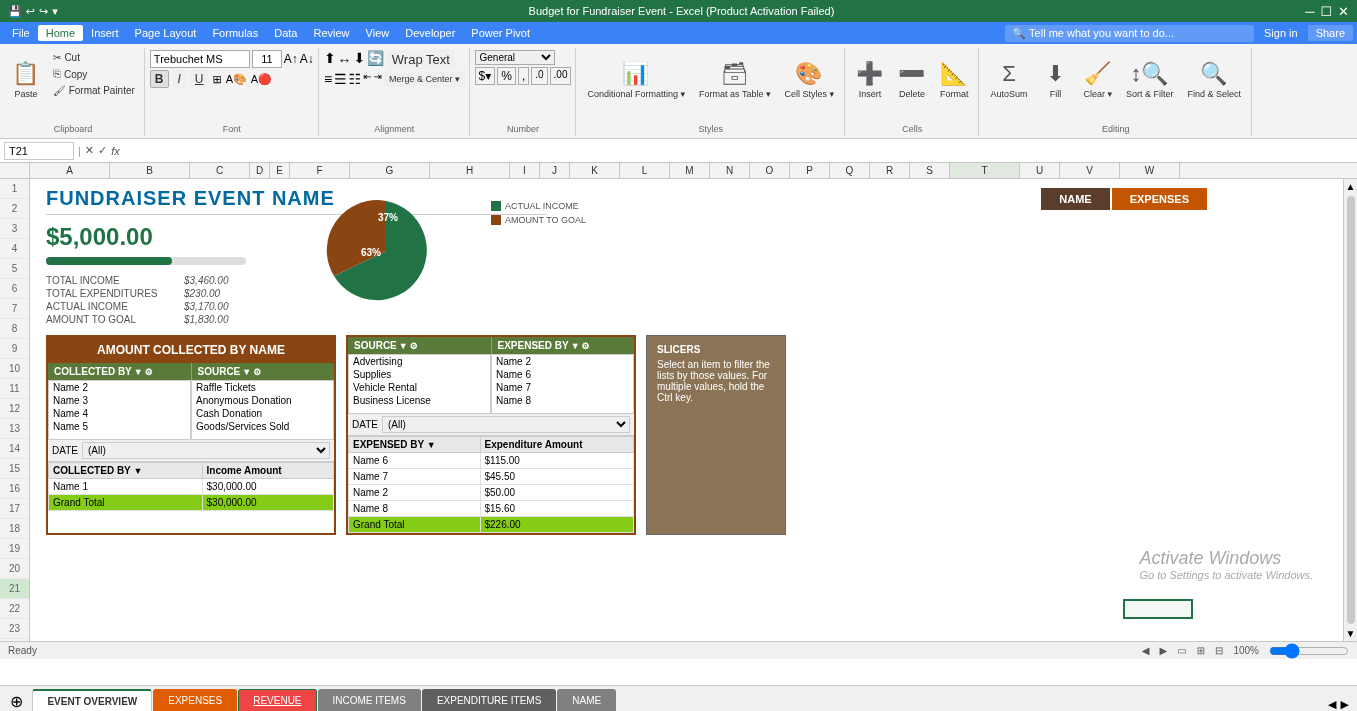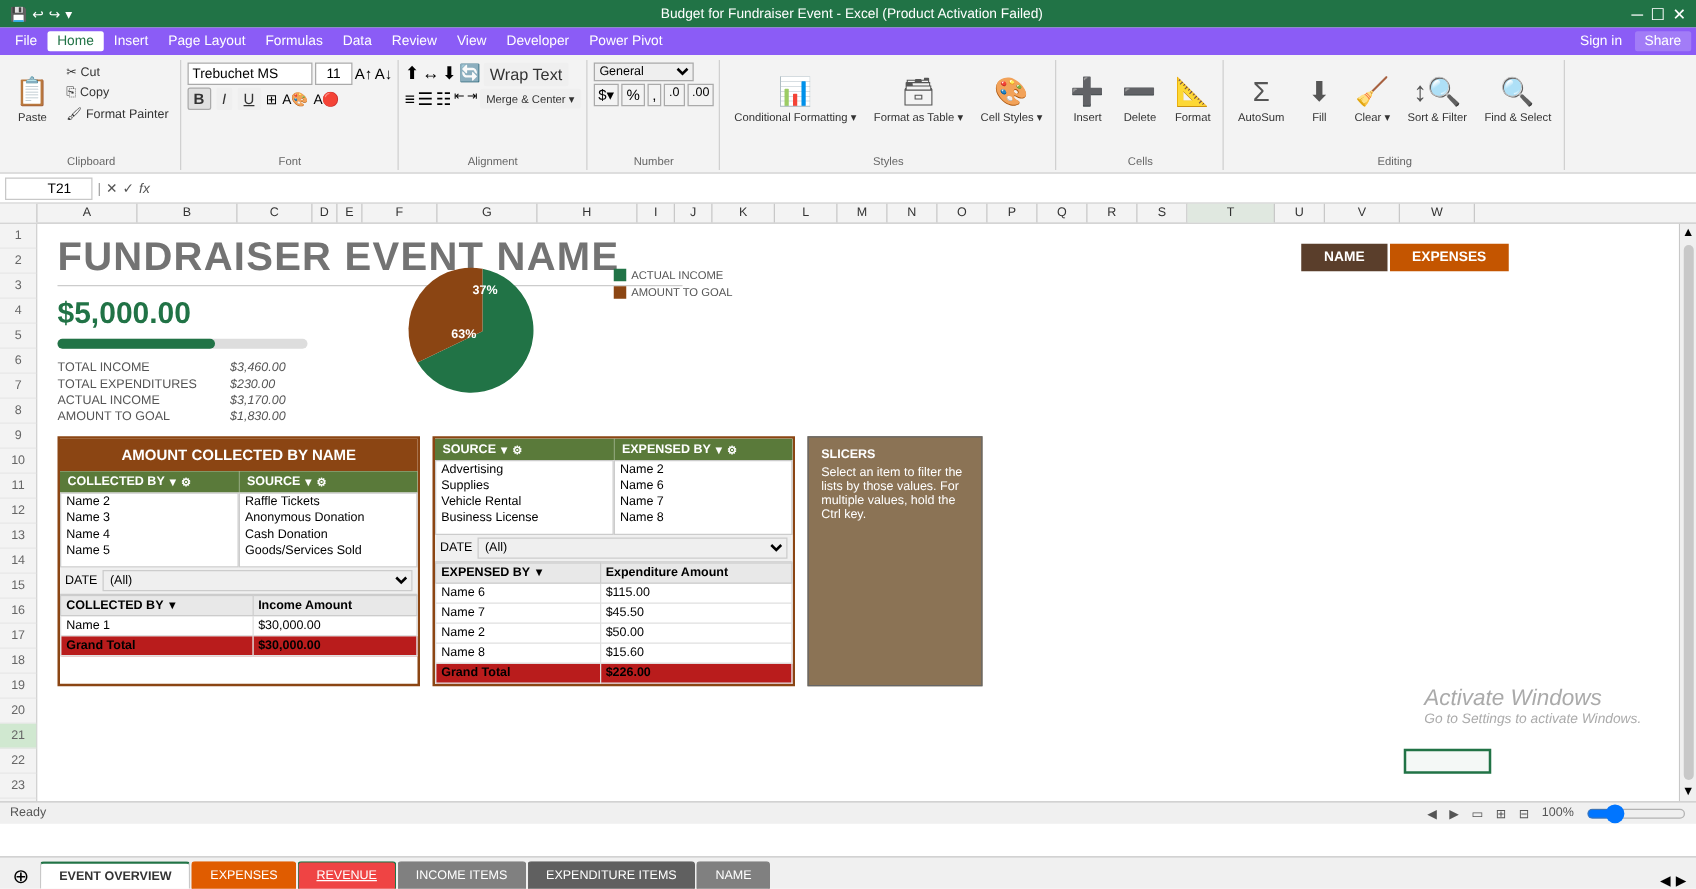--- a/index.html
+++ b/index.html
@@ -16,21 +16,21 @@
       color: white;
       font-size: 11px;
     }
     .title-bar-center { flex: 1; text-align: center; }
     .title-bar-icons { display: flex; gap: 6px; }
     .title-bar-icons span { cursor: pointer; font-size: 13px; }
 
     
     .menu-bar {
       height: 22px;
-      background: #8b5cf6;
+      background: #3b82f6;
       display: flex;
       align-items: center;
       padding: 0 4px;
       color: white;
       font-size: 11px;
     }
     .menu-bar-item {
       padding: 2px 8px;
       cursor: pointer;
       border-radius: 2px;
@@ -105,23 +105,23 @@
       border-bottom: 1px solid #c8c8c8;
       display: flex;
       align-items: center;
       padding: 0 4px;
       gap: 4px;
     }
     .cell-ref-box {
       width: 70px;
       border: 1px solid #c8c8c8;
       height: 18px;
-      padding: 0 16px;
+      padding: 0 4px;
       font-size: 11px;
-      text-align: right;
+      text-align: left;
     }
     .formula-input {
       flex: 1;
       border: none;
       outline: none;
       font-size: 11px;
       padding: 0 4px;
     }
 
     
@@ -149,23 +149,23 @@
       height: 20px;
       border-bottom: 1px solid #e8e8e8;
       text-align: center;
       line-height: 20px;
       font-size: 10px;
       color: #666;
     }
 
     
     .event-title {
-      font-size: 32px;
+      font-size: 20px;
       font-weight: bold;
-      color: #737373;
+      color: #0369a1;
       letter-spacing: 1px;
     }
     .top-btn {
       padding: 5px 18px;
       font-size: 11px;
       font-weight: bold;
       cursor: pointer;
       border: none;
     }
     .top-btn-name { background: #5a3e2b; color: white; }
@@ -228,22 +228,22 @@
       border: 1px solid #ccc;
       padding: 2px 4px;
       text-align: left;
       font-weight: bold;
     }
     .data-table td {
       border: 1px solid #e0e0e0;
       padding: 2px 4px;
     }
     .data-table tr.total {
-      font-weight: bold;
-      background: #b91c1c;
+      font-weight: normal;
+      background: #84cc16;
     }
 
     
     .slicer-box {
       background: #8B7355;
       color: white;
       padding: 8px 10px;
       font-size: 10px;
       width: 140px;
       border: 1px solid #666;
@@ -333,20 +333,21 @@
   <div class="menu-bar-item active">Home</div>
   <div class="menu-bar-item">Insert</div>
   <div class="menu-bar-item">Page Layout</div>
   <div class="menu-bar-item">Formulas</div>
   <div class="menu-bar-item">Data</div>
   <div class="menu-bar-item">Review</div>
   <div class="menu-bar-item">View</div>
   <div class="menu-bar-item">Developer</div>
   <div class="menu-bar-item">Power Pivot</div>
   <div class="menu-bar-right">
+    <span style="background:rgba(255,255,255,0.2);padding:2px 80px 2px 8px;border-radius:2px;">🔍 Tell me what you want to do...</span>
     <span>Sign in</span>
     <span style="background:rgba(255,255,255,0.2);padding:2px 8px;border-radius:2px;">Share</span>
   </div>
 </div>
 
 <div class="ribbon">
 
   <div class="ribbon-group">
     <div class="ribbon-group-content">
       <div class="ribbon-btn">

